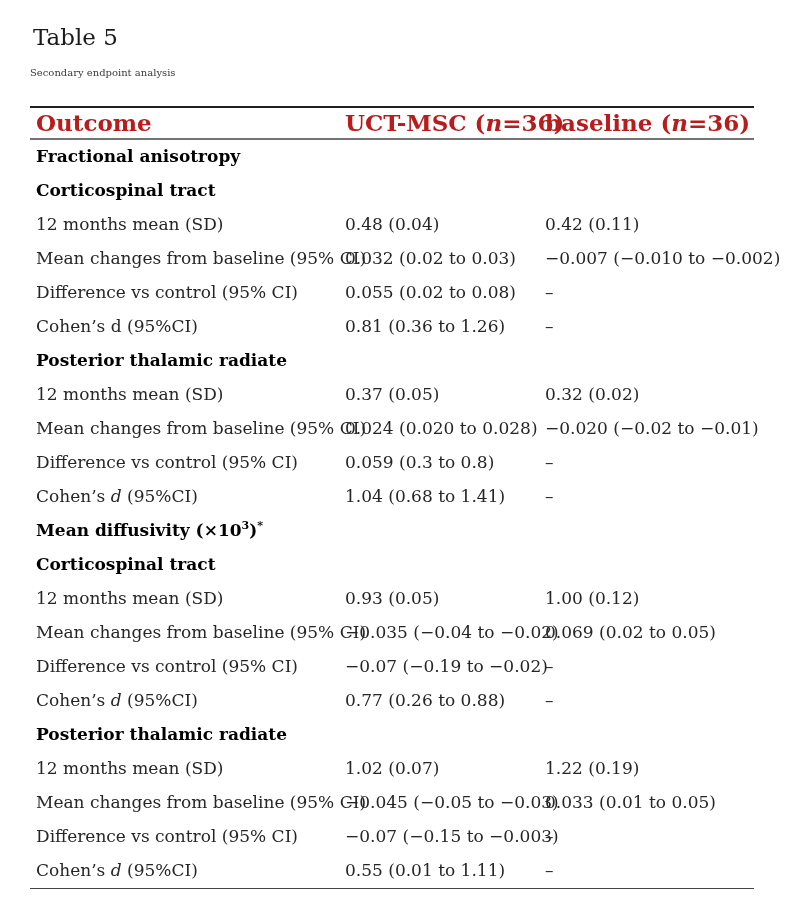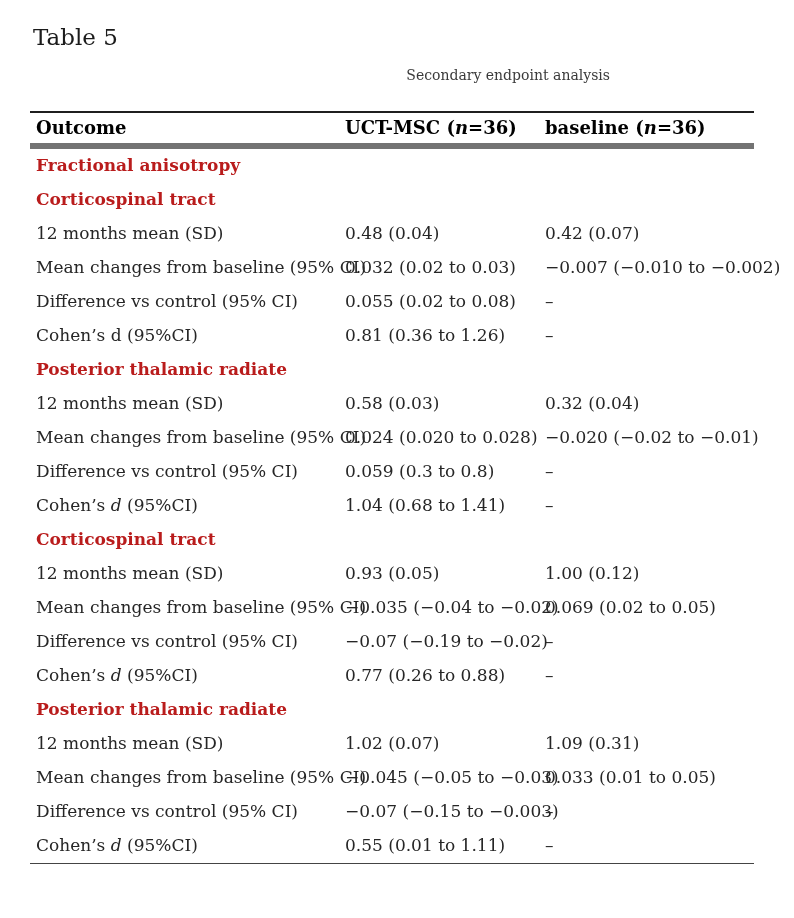--- a/index.html
+++ b/index.html
@@ -21,58 +21,57 @@
   }
   .table-title {
     font-size: 23px;
     font-weight: 400;
     color: #1b1b1b;
     margin: 0;
     padding-left: 3px;
     line-height: 1.15;
   }
   .table-subtitle {
-    font-size: 14px;
+    font-size: 10px;
     color: #3a3a3a;
     margin: 17px 0 0 0;
     line-height: 1.2;
-    text-align: right;
   }
   table.endpoint-table {
     border-collapse: collapse;
     table-layout: fixed;
     width: 724px;
     margin-top: 27px;
     border-top: 2px solid #1f1f1f;
     border-bottom: 1px solid #444444;
   }
   col.c0 { width: 309px; }
   col.c1 { width: 200px; }
   col.c2 { width: 215px; }
   th {
     text-align: left;
-    font-size: 18px;
+    font-size: 23px;
     font-weight: 700;
-    color: #000000;
+    color: #b91c1c;
     padding: 5px 2px 5px 6px;
-    border-bottom: 6px solid #737373;
+    border-bottom: 2px solid #737373;
     line-height: 20px;
     white-space: nowrap;
   }
   td {
     font-size: 17px;
     padding: 6px 2px 7px 6px;
     line-height: 21px;
     vertical-align: top;
     white-space: nowrap;
     color: #262626;
   }
   td.section {
     font-weight: 700;
-    color: #b91c1c;
+    color: #000000;
   }
   .it { font-style: italic; }
   sup {
     font-size: 11px;
     line-height: 0;
     vertical-align: super;
   }
 </style>
 </head>
 <body>
@@ -101,21 +100,21 @@
           <td></td>
         </tr>
         <tr>
           <td class="section"><span>Corticospinal tract</span></td>
           <td></td>
           <td></td>
         </tr>
         <tr>
           <td class=""><span>12 months mean (SD)</span></td>
           <td>0.48 (0.04)</td>
-          <td>0.42 (0.07)</td>
+          <td>0.42 (0.11)</td>
         </tr>
         <tr>
           <td class=""><span>Mean changes from baseline (95% CI)</span></td>
           <td>0.032 (0.02 to 0.03)</td>
           <td>−0.007 (−0.010 to −0.002)</td>
         </tr>
         <tr>
           <td class=""><span>Difference vs control (95% CI)</span></td>
           <td>0.055 (0.02 to 0.08)</td>
           <td>–</td>
@@ -125,39 +124,44 @@
           <td>0.81 (0.36 to 1.26)</td>
           <td>–</td>
         </tr>
         <tr>
           <td class="section"><span>Posterior thalamic radiate</span></td>
           <td></td>
           <td></td>
         </tr>
         <tr>
           <td class=""><span>12 months mean (SD)</span></td>
-          <td>0.58 (0.03)</td>
-          <td>0.32 (0.04)</td>
+          <td>0.37 (0.05)</td>
+          <td>0.32 (0.02)</td>
         </tr>
         <tr>
           <td class=""><span>Mean changes from baseline (95% CI)</span></td>
           <td>0.024 (0.020 to 0.028)</td>
           <td>−0.020 (−0.02 to −0.01)</td>
         </tr>
         <tr>
           <td class=""><span>Difference vs control (95% CI)</span></td>
           <td>0.059 (0.3 to 0.8)</td>
           <td>–</td>
         </tr>
         <tr>
           <td class=""><span>Cohen’s </span><span class="it">d</span><span> (95%CI)</span></td>
           <td>1.04 (0.68 to 1.41)</td>
           <td>–</td>
         </tr>
         <tr>
+          <td class="section"><span>Mean diffusivity (×10</span><sup>3</sup><span>)</span><sup>*</sup></td>
+          <td></td>
+          <td></td>
+        </tr>
+        <tr>
           <td class="section"><span>Corticospinal tract</span></td>
           <td></td>
           <td></td>
         </tr>
         <tr>
           <td class=""><span>12 months mean (SD)</span></td>
           <td>0.93 (0.05)</td>
           <td>1.00 (0.12)</td>
         </tr>
         <tr>
@@ -176,21 +180,21 @@
           <td>–</td>
         </tr>
         <tr>
           <td class="section"><span>Posterior thalamic radiate</span></td>
           <td></td>
           <td></td>
         </tr>
         <tr>
           <td class=""><span>12 months mean (SD)</span></td>
           <td>1.02 (0.07)</td>
-          <td>1.09 (0.31)</td>
+          <td>1.22 (0.19)</td>
         </tr>
         <tr>
           <td class=""><span>Mean changes from baseline (95% CI)</span></td>
           <td>−0.045 (−0.05 to −0.03)</td>
           <td>0.033 (0.01 to 0.05)</td>
         </tr>
         <tr>
           <td class=""><span>Difference vs control (95% CI)</span></td>
           <td>−0.07 (−0.15 to −0.003)</td>
           <td>–</td>

